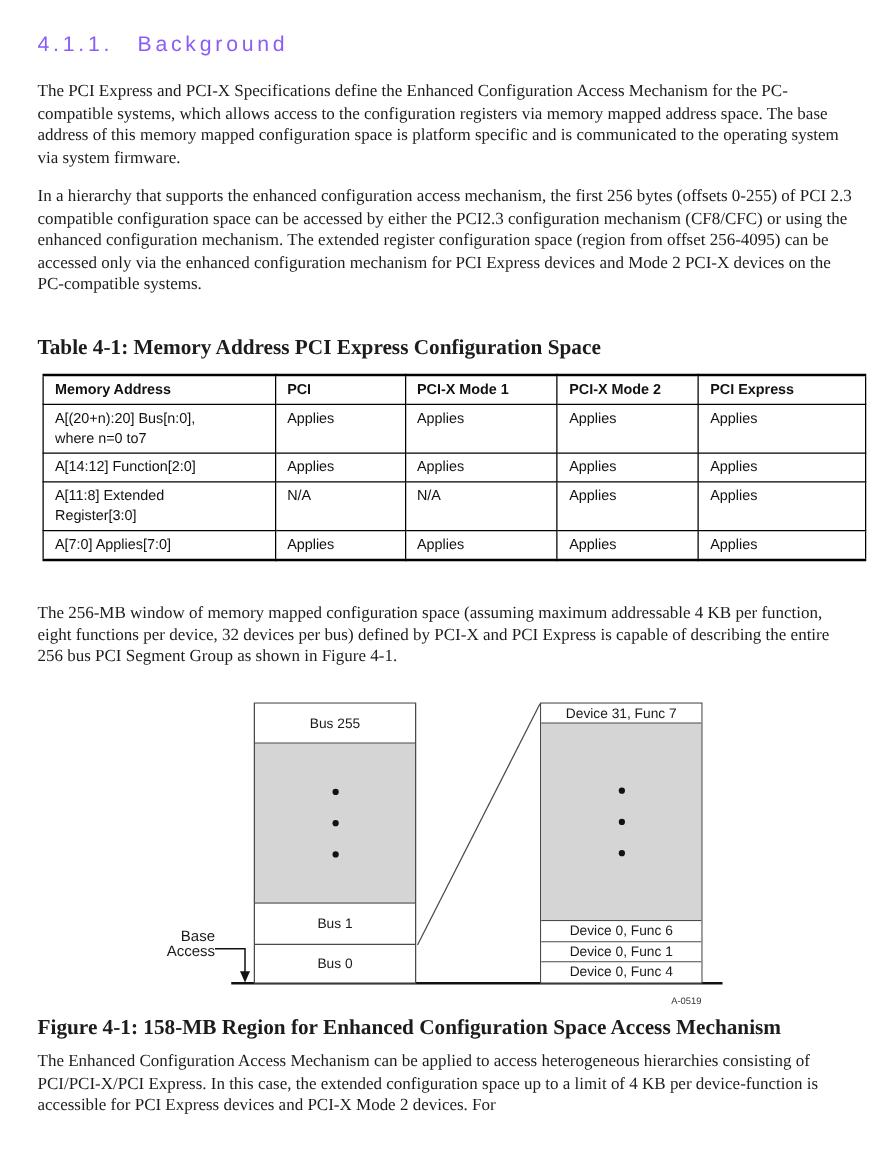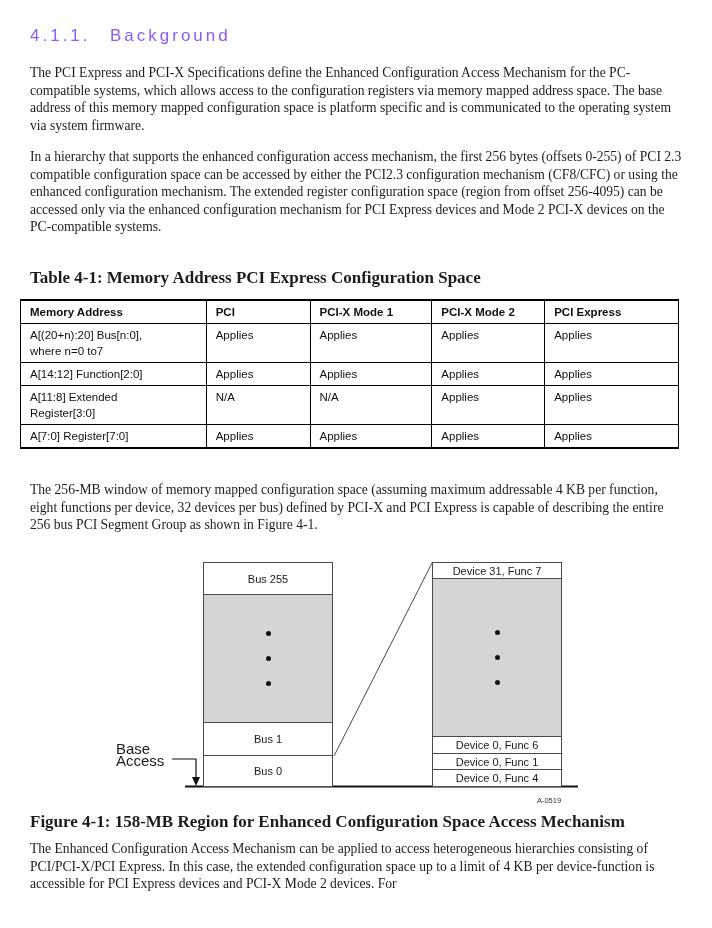--- a/index.html
+++ b/index.html
@@ -35,21 +35,21 @@
   
   .caption {
     left:30px; width:652px; text-align:left;
     font-weight:bold; font-size:17px;
   }
   #table-caption { top:268px; }
   #figure-caption { top:812px; }
 
   
   table.spec {
-    position:absolute; top:299px; left:20px; width:659px;
+    position:absolute; top:299px; left:34px; width:659px;
     border-collapse:collapse;
     font-family:"Liberation Sans", sans-serif;
     font-size:11.5px; color:#111;
     border-top:2px solid #000; border-bottom:2px solid #000;
   }
   table.spec th, table.spec td {
     border:1px solid #000;
     vertical-align:top; text-align:left;
     padding:3px 6px 3px 9px; line-height:16px;
   }
@@ -73,22 +73,22 @@
   }
   .cellbox.last { border-bottom:none; flex:1 1 auto; }
   .grayregion {
     background:#d5d5d5; border-bottom:1px solid #4a4a4a;
     display:flex; flex-direction:column; align-items:center; justify-content:center;
     gap:20px; flex:0 0 auto;
   }
   .dot { width:5px; height:5px; border-radius:50%; background:#111; }
 
   #base-label {
-    left:116px; top:187px; width:56px; 
-    font-family:"Liberation Sans", sans-serif; font-size:15px; line-height:12px; color:#1a1a1a;
+    left:116px; top:187px; width:56px; text-align:right;
+    font-family:"Liberation Sans", sans-serif; font-size:12px; line-height:12px; color:#1a1a1a;
   }
   #drawing-number {
     left:520px; top:240px; width:58px; text-align:center;
     font-family:"Liberation Sans", sans-serif; font-size:7.5px; color:#333;
   }
   #figure-lines { position:absolute; left:0; top:0; width:712px; height:252px; pointer-events:none; }
 </style>
 </head>
 <body>
 
@@ -136,21 +136,21 @@
     </tr>
     <tr>
       <td class="pre">A[11:8] Extended
 Register[3:0]</td>
       <td>N/A</td>
       <td>N/A</td>
       <td>Applies</td>
       <td>Applies</td>
     </tr>
     <tr>
-      <td>A[7:0] Register[7:0]</td>
+      <td>A[7:0] Applies[7:0]</td>
       <td>Applies</td>
       <td>Applies</td>
       <td>Applies</td>
       <td>Applies</td>
     </tr>
   </tbody>
 </table>
 
 <p id="p3" class="abs para">The 256-MB window of memory mapped configuration space (assuming maximum addressable 4 KB per function, eight functions per device, 32 devices per bus) defined by PCI-X and PCI Express is capable of describing the entire 256 bus PCI Segment Group as shown in Figure 4-1.</p>
 

